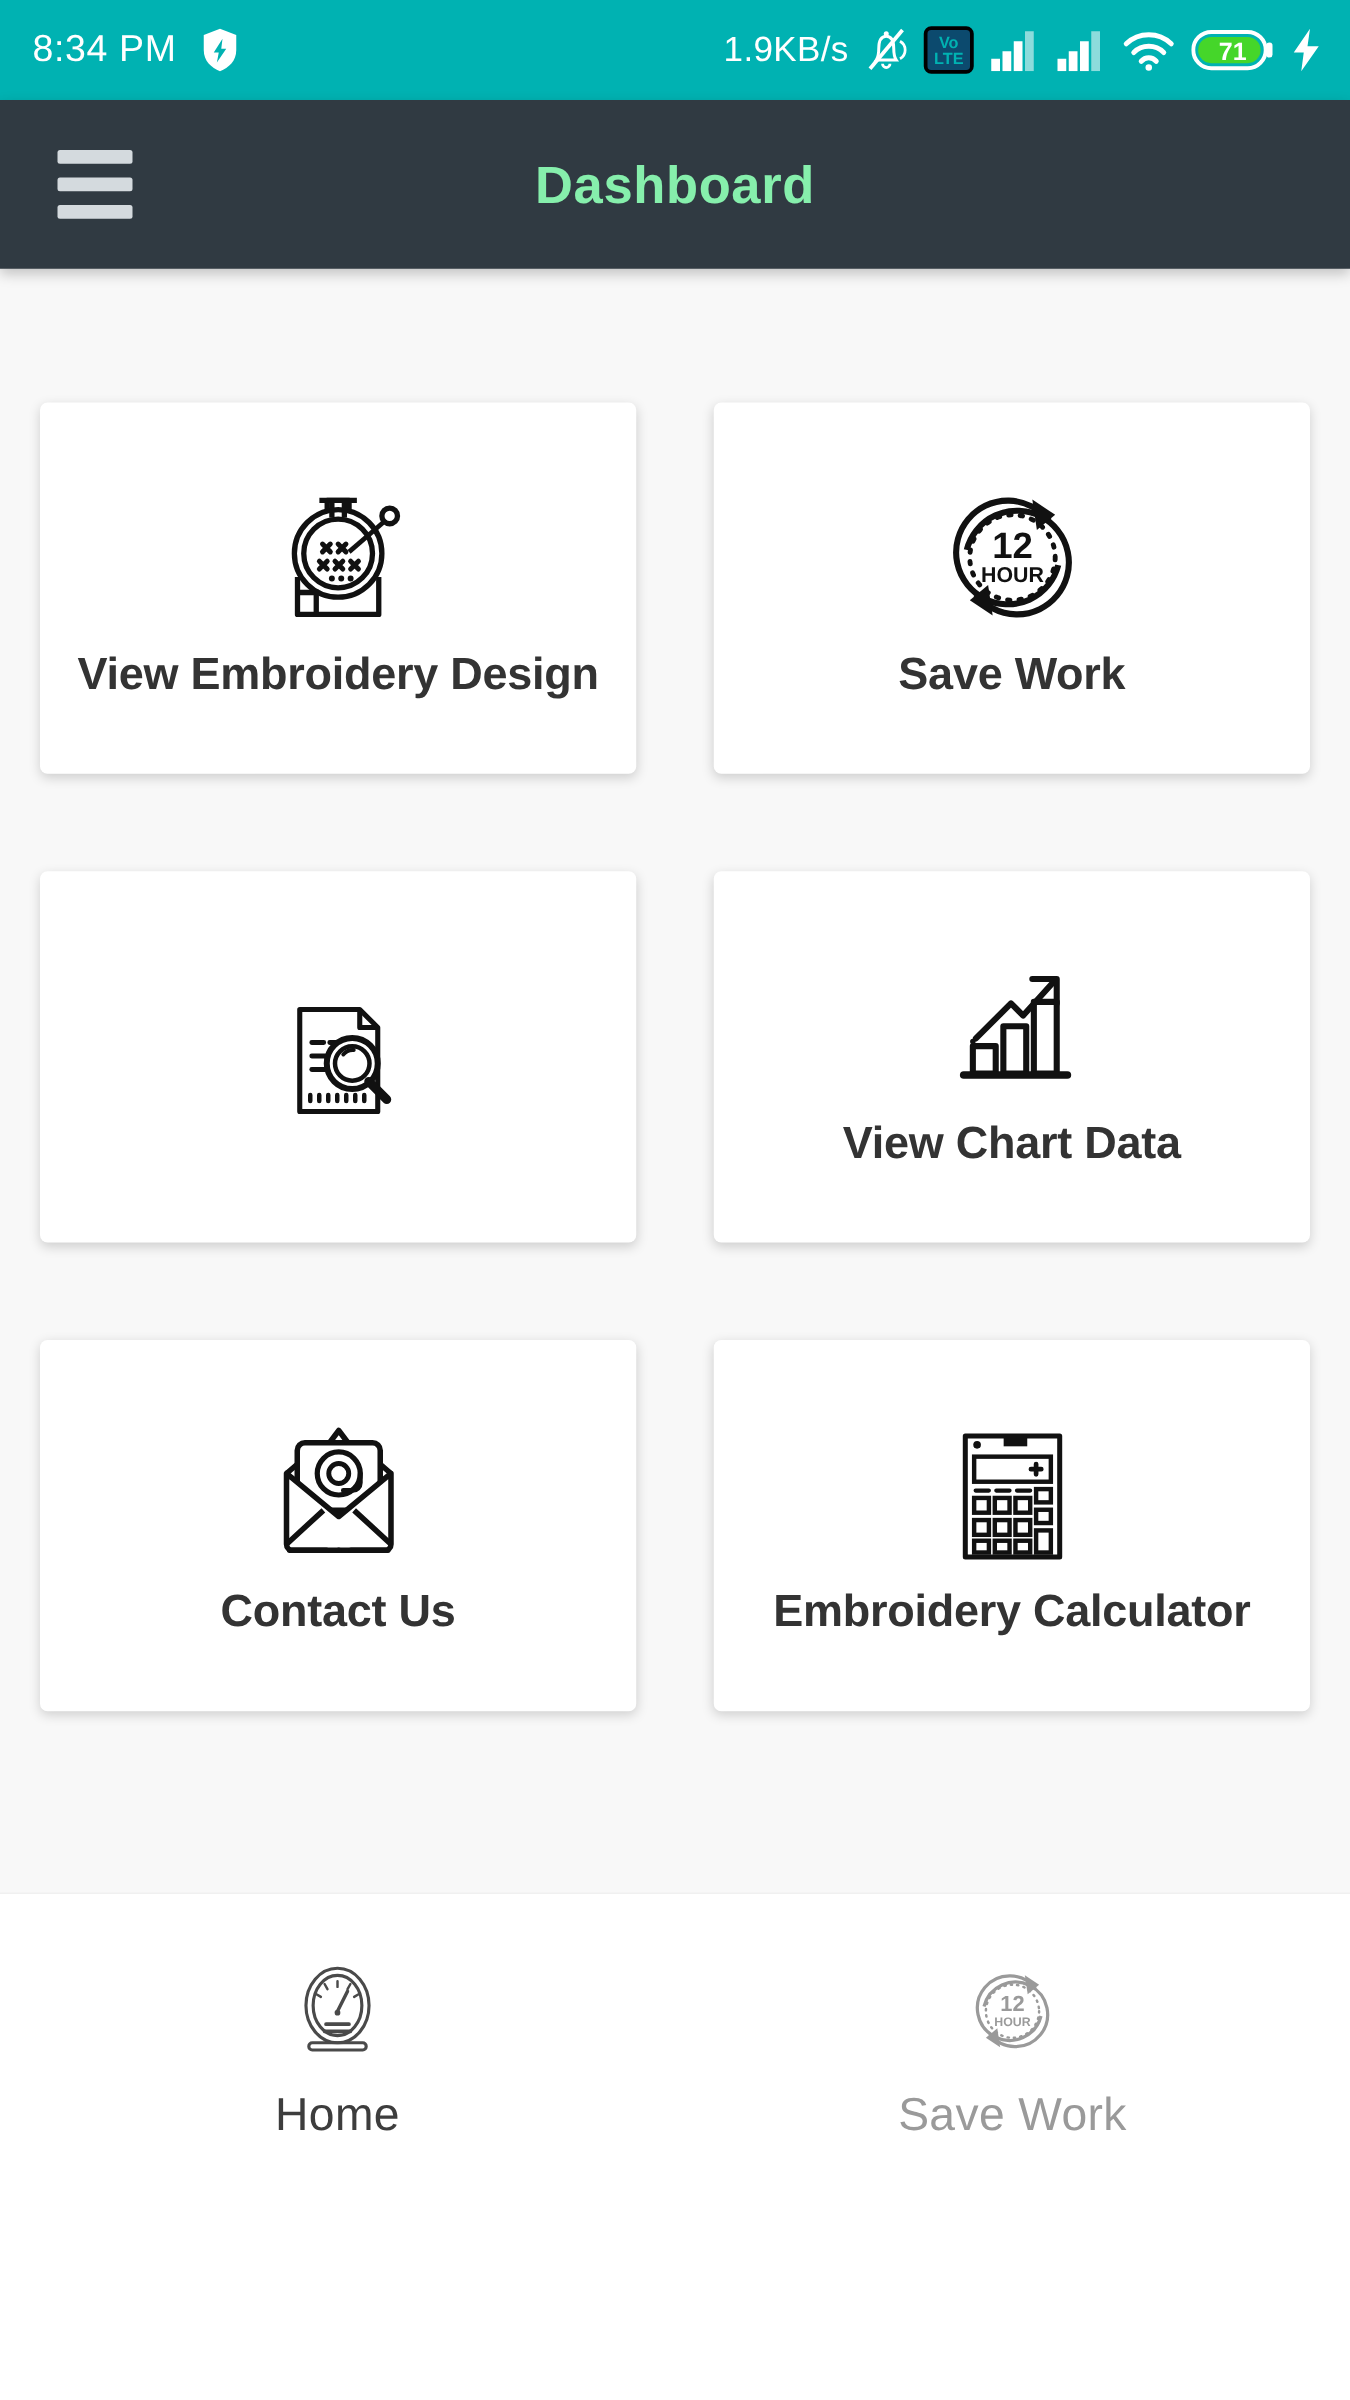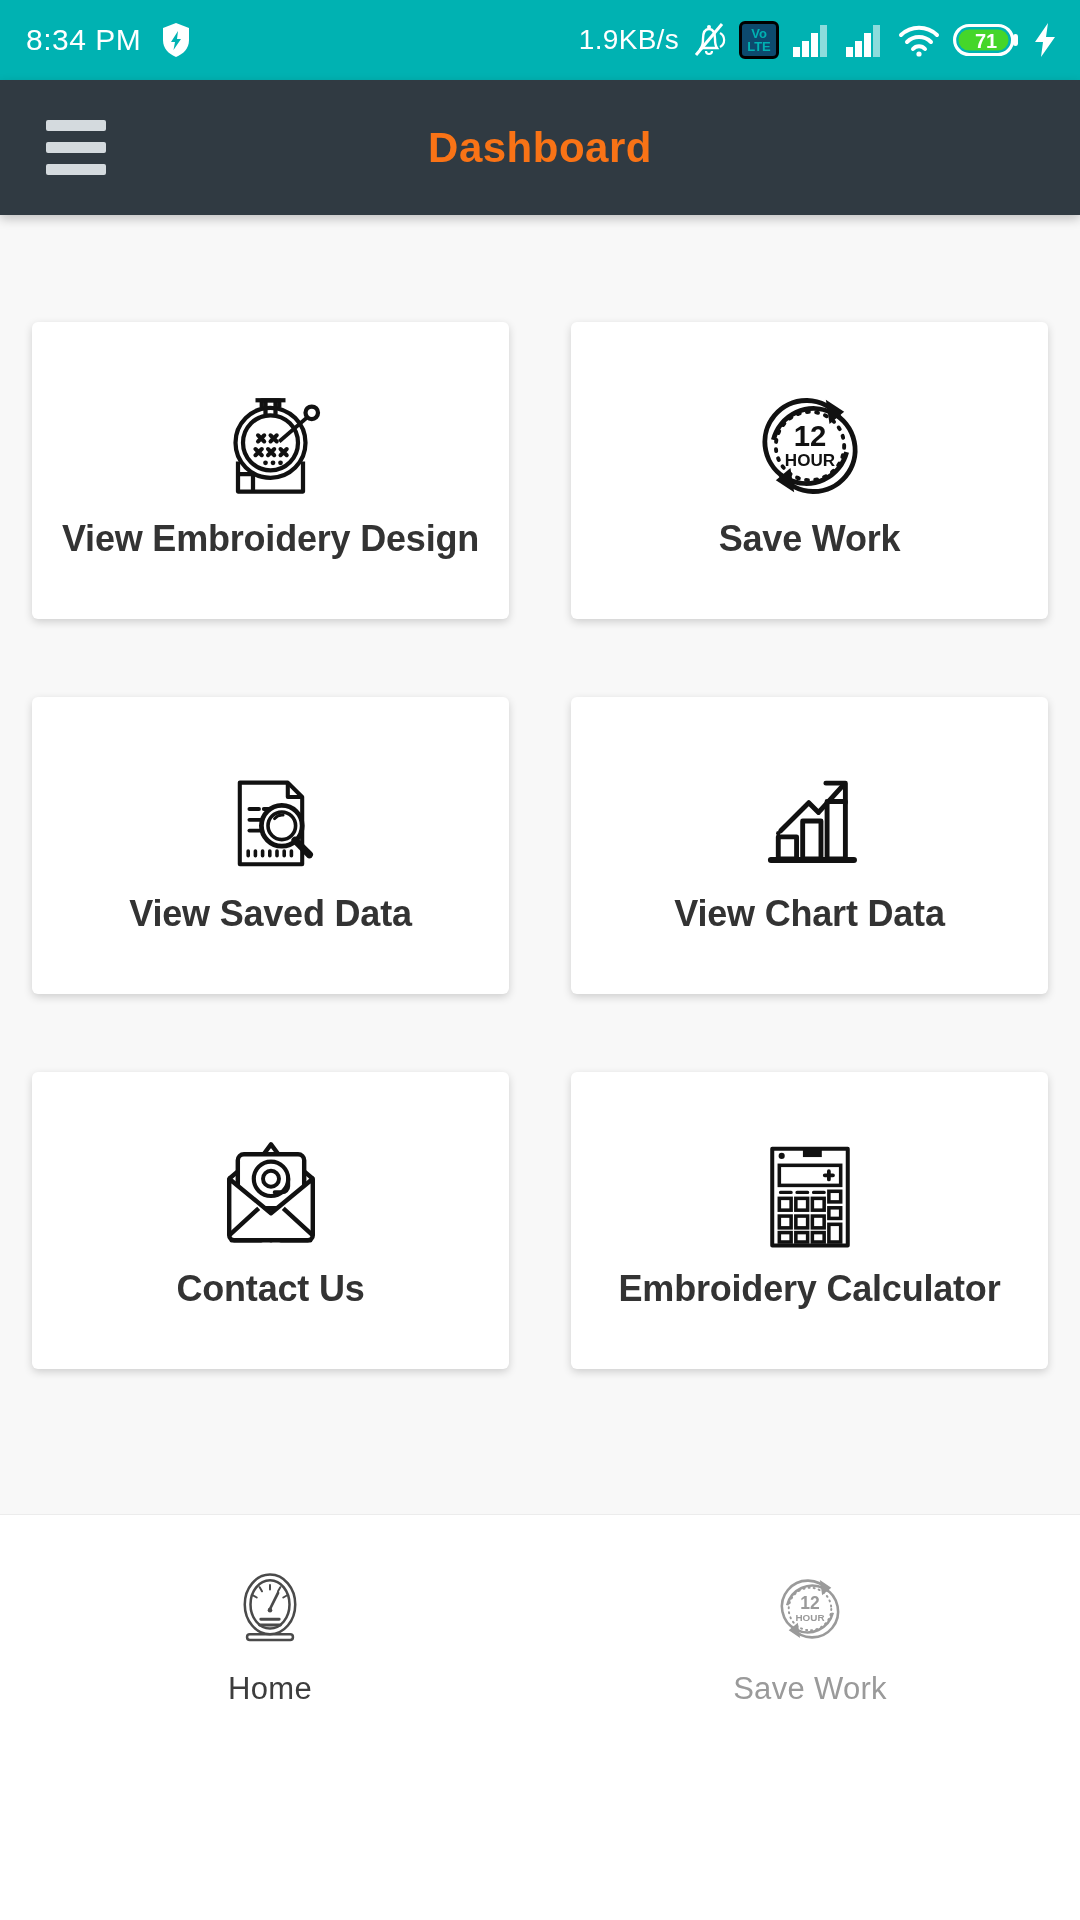--- a/index.html
+++ b/index.html
@@ -34,21 +34,21 @@
     display:flex; align-items:center; position:relative;
     box-shadow:0 4px 10px rgba(0,0,0,.22);
   }
   .hamburger{
     margin-left:46px; width:60px; display:flex; flex-direction:column; gap:11px;
     cursor:pointer;
   }
   .hamburger i{ display:block; height:11px; background:#d4dade; border-radius:2px; }
   .app-title{
     position:absolute; left:0; right:0; text-align:center;
-    color:#f97316; font-size:42px; font-weight:bold; letter-spacing:.5px;
+    color:#86efac; font-size:42px; font-weight:bold; letter-spacing:.5px;
     pointer-events:none;
   }
 
   
   .content{
     height:1299px; background:#f8f8f8; padding:0 32px;
     display:flex; flex-direction:column; justify-content:flex-start;
     padding-top:107px;
   }
   .grid{
@@ -70,21 +70,21 @@
   
   .bottom-nav{
     height:424px; background:#ffffff;
     border-top:1px solid #ececec;
     display:flex; align-items:flex-start; padding-top:48px;
   }
   .nav-item{
     flex:1; display:flex; flex-direction:column; align-items:center; cursor:pointer;
   }
   .nav-icon{ height:92px; display:flex; align-items:center; justify-content:center; }
-  .nav-label{ margin-top:16px; font-size:31px; letter-spacing:.3px; }
+  .nav-label{ margin-top:16px; font-size:37px; letter-spacing:.3px; }
   .nav-item.active .nav-label{ color:#3d3d3d; }
   .nav-item.inactive .nav-label{ color:#9a9a9a; }
 </style>
 </head>
 <body>
 
 <div class="status-bar">
   <div class="sb-time">8:34 PM</div>
   <div class="sb-shield">
     <svg width="30" height="36" viewBox="0 0 30 36">
@@ -207,21 +207,20 @@
           <path d="M32 58 H46" stroke-width="3.2" stroke-linecap="round"></path>
           <g stroke-width="3" stroke-linecap="round">
             <path d="M31 75 v4 M37 75 v4 M43 75 v4 M49 75 v4 M55 75 v4 M61 75 v4 M67 75 v4"></path>
           </g>
           <circle cx="59" cy="54" r="17" stroke-width="4" fill="#fff"></circle>
           <circle cx="59" cy="54" r="11.5" stroke-width="3"></circle>
           <path d="M53 48 a8 8 0 0 1 7 -3" stroke-width="2.6" stroke-linecap="round"></path>
           <line x1="70" y1="66" x2="82" y2="78" stroke-width="6" stroke-linecap="round"></line>
         </svg>
       </div>
-      <div class="card-label">View Saved Data</div>
     </div>
 
     <div class="card">
       <div class="card-icon">
         <svg width="122" height="122" viewBox="0 0 100 100" fill="none" stroke="#111" stroke-width="4">
           <rect x="24" y="63" width="15" height="18" stroke-linejoin="round"></rect>
           <rect x="44" y="50" width="15" height="31" stroke-linejoin="round"></rect>
           <rect x="64" y="34" width="15" height="47" stroke-linejoin="round"></rect>
           <line x1="18" y1="82" x2="86" y2="82" stroke-width="5" stroke-linecap="round"></line>
           <path d="M26 58 L49 35 L57 43 L76 22" stroke-width="4" stroke-linejoin="round" stroke-linecap="round"></path>

